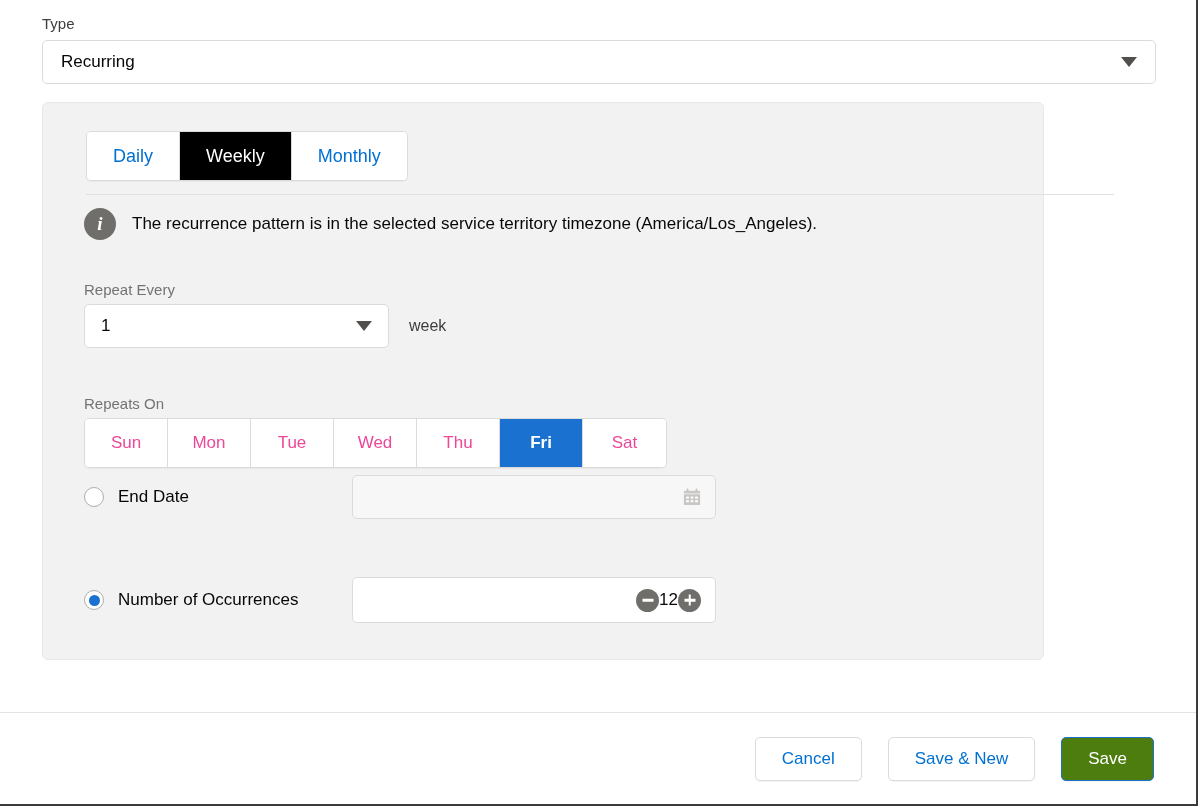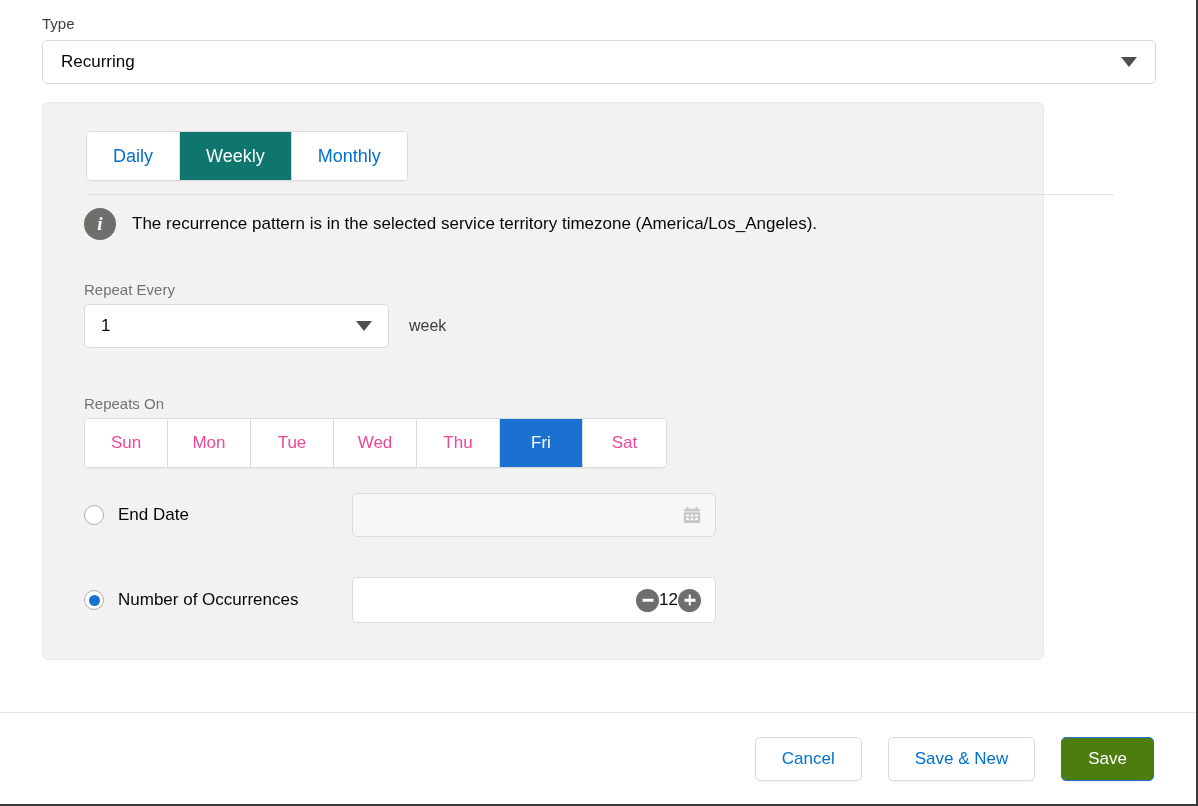--- a/index.html
+++ b/index.html
@@ -82,21 +82,21 @@
     align-items: center;
     justify-content: center;
     font-size: 18px;
     color: #0070d2;
     background: #ffffff;
     border-right: 1px solid #dddbda;
     cursor: pointer;
   }
   .tab:last-child { border-right: none; }
   .tab.active {
-    background: #0f766e;
+    background: #000000;
     color: #ffffff;
   }
 
   .divider {
     position: absolute;
     left: 43px; top: 91px;
     width: 1028px;
     height: 1px;
     background: #e0e0e0;
   }
@@ -193,26 +193,27 @@
     font-size: 17px;
     color: #ec4899;
     background: #ffffff;
     border-right: 1px solid #dddbda;
     cursor: pointer;
   }
   .day:last-child { border-right: none; }
   .day.selected {
     background: #1b71d0;
     color: #ffffff;
+    font-weight: bold;
   }
 
   
   .end-row {
     position: absolute;
-    left: 41px; top: 402px;
+    left: 41px; top: 384px;
     display: flex;
     align-items: center;
     width: 1030px;
   }
   .occ-row {
     position: absolute;
     left: 41px; top: 487px;
     display: flex;
     align-items: center;
     width: 1030px;

